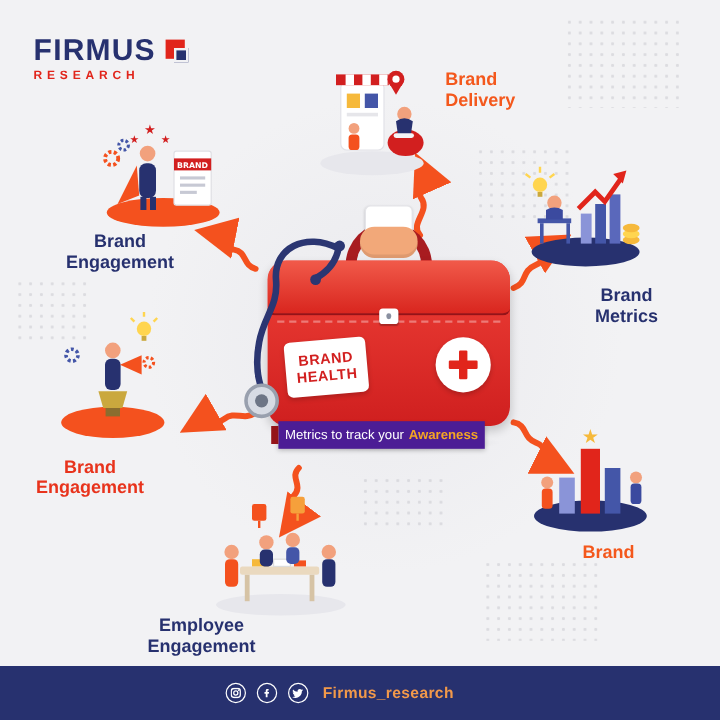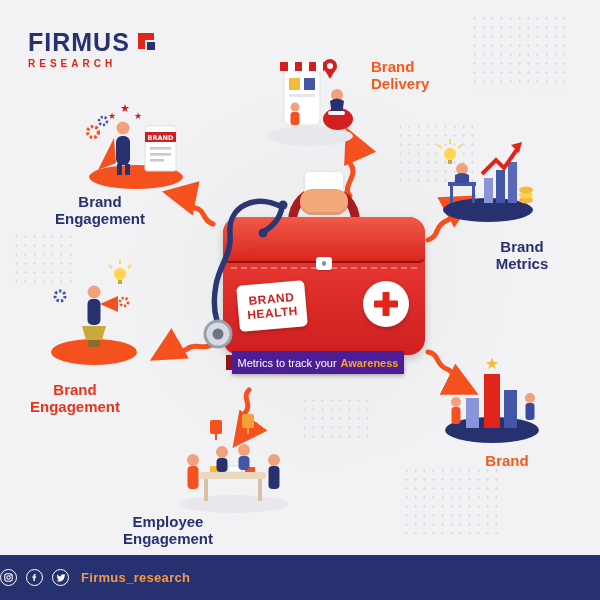--- a/index.html
+++ b/index.html
@@ -68,21 +68,21 @@
 
   
   .banner { position:absolute; left:232px; top:351px; width:172px; height:23px; background:#4c1d95;
     z-index:4; display:flex; align-items:center; justify-content:center; gap:4px;
     box-shadow:0 2px 4px rgba(0,0,0,.25); font-size:11px; color:#fff; }
   .banner .hl { font-weight:700; color:#f5a623; }
   .banner::before { content:""; position:absolute; left:-6px; top:4px; width:6px; height:15px; background:#941318; }
 
   
   .footer { position:absolute; left:0; bottom:0; width:600px; height:45px; background:#27316f; z-index:5;
-    display:flex; align-items:center; justify-content:flex-start; gap:9px; padding-right:34px; }
+    display:flex; align-items:center; justify-content:center; gap:9px; padding-right:34px; }
   .soc { width:17px; height:17px; border:1.2px solid #fff; border-radius:50%;
     display:flex; align-items:center; justify-content:center; }
   .handle-text { font-size:13px; font-weight:700; letter-spacing:.3px; margin-left:3px; }
 
   svg text { font-family:"DejaVu Sans", sans-serif; }
 </style>
 </head>
 <body>
 
 <div class="canvas">

